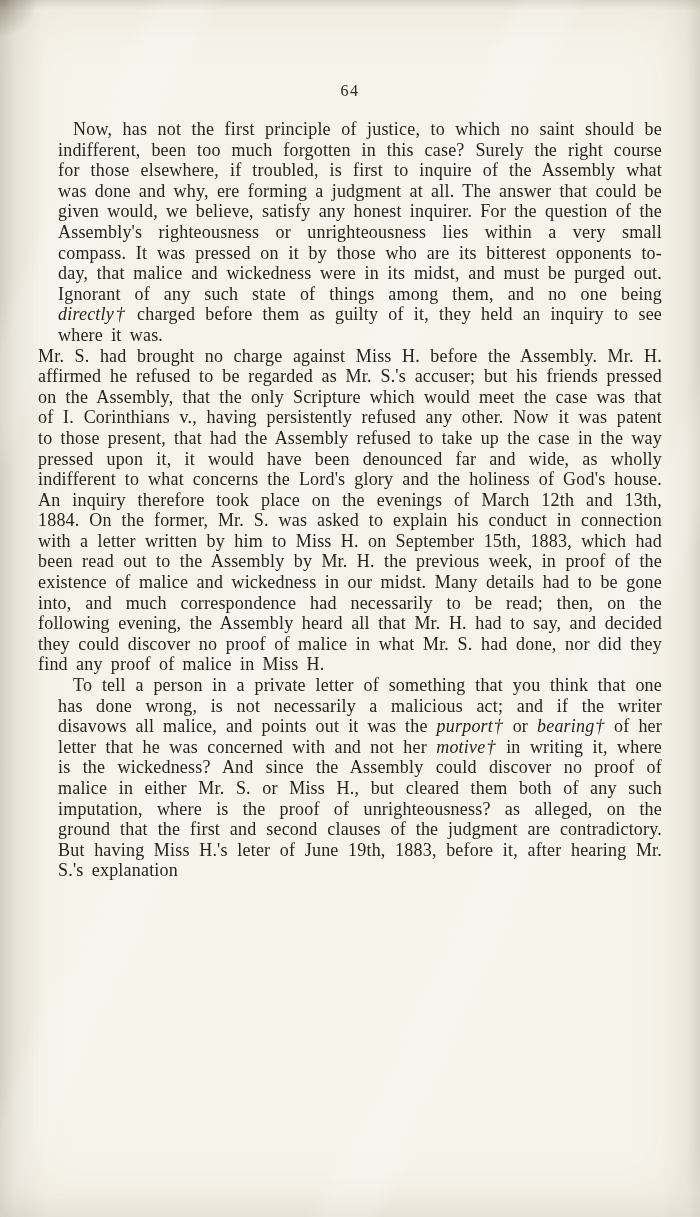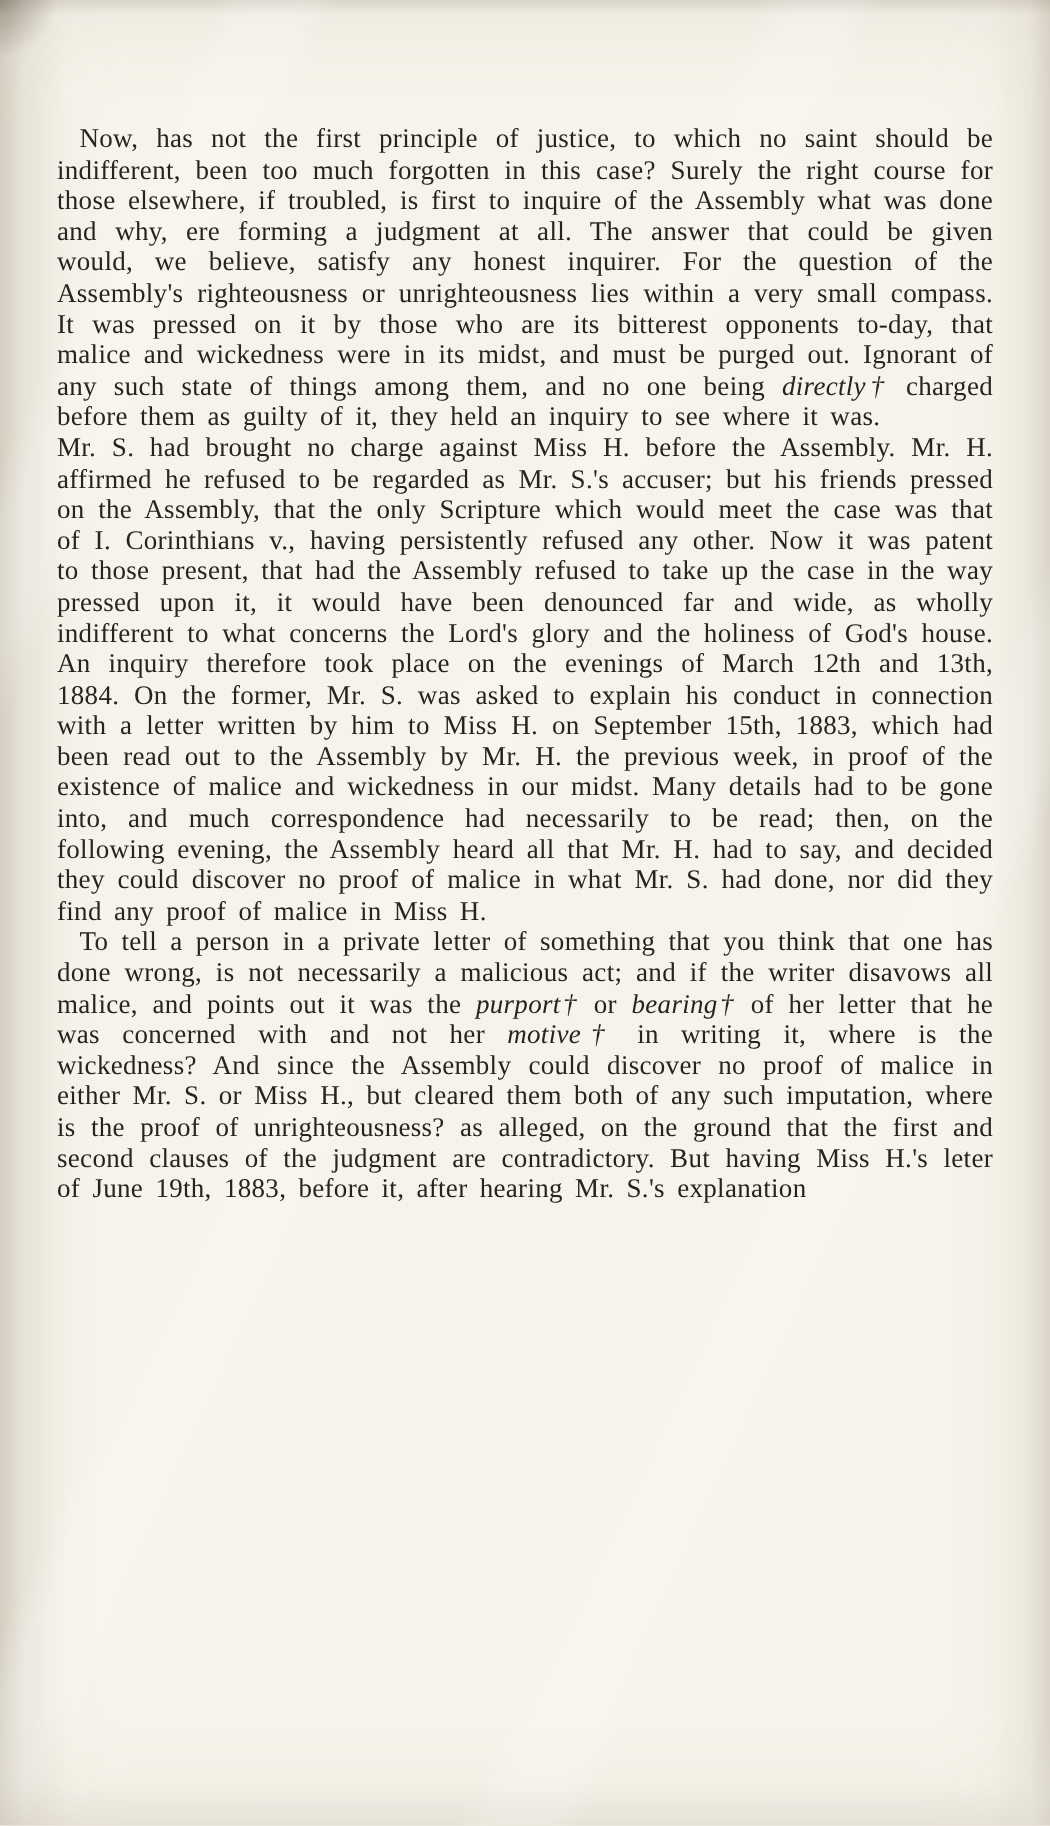--- a/index.html
+++ b/index.html
@@ -65,34 +65,36 @@
     text-align: justify;
     font-size: 18px;
     line-height: 20.6px;
     color: #27241f;
     word-spacing: 3.5px;
     letter-spacing: 0.2px;
     text-rendering: optimizeLegibility;
   }
   .body-text p.indent {
     text-indent: 15px;
+    margin-left: 20px;
   }
   .it {
     font-style: italic;
   }
 </style>
 </head>
 <body>
 
 <div class="scan-page">
   <div class="scan-watermark"></div>
   <div class="corner-shade"></div>
 
   <div class="content">
 
+    <div class="page-number">64</div>
 
     <div class="body-text">
 
 
       <p class="indent"><span>Now, has not the first principle of justice, to which no saint should be indifferent, been too much forgotten in this case?  Surely the right course for those elsewhere, if troubled, is first to inquire of the Assembly what was done and why, ere forming a judgment at all.  The answer that could be given would, we believe, satisfy any honest inquirer.  For the question of the Assembly's righteousness or unrighteousness lies within a very small compass.  It was pressed on it by those who are its bitterest opponents to-day, that malice and wickedness were in its midst, and must be purged out.  Ignorant of any such state of things among them, and no one being </span><span class="it">directly†</span><span> charged before them as guilty of it, they held an inquiry to see where it was.</span></p>
 
       <p><span>Mr. S. had brought no charge against Miss H. before the Assembly.  Mr. H. affirmed he refused to be regarded as Mr. S.'s accuser; but his friends pressed on the Assembly, that the only Scripture which would meet the case was that of I. Corinthians v., having persistently refused any other.  Now it was patent to those present, that had the Assembly refused to take up the case in the way pressed upon it, it would have been denounced far and wide, as wholly indifferent to what concerns the Lord's glory and the holiness of God's house.  An inquiry therefore took place on the evenings of March 12th and 13th, 1884.  On the former, Mr. S. was asked to explain his conduct in connection with a letter written by him to Miss H. on September 15th, 1883, which had been read out to the Assembly by Mr. H. the previous week, in proof of the existence of malice and wickedness in our midst.  Many details had to be gone into, and much correspondence had necessarily to be read; then, on the following evening, the Assembly heard all that Mr. H. had to say, and decided they could discover no proof of malice in what Mr. S. had done, nor did they find any proof of malice in Miss H.</span></p>
 
       <p class="indent"><span>To tell a person in a private letter of something that you think that one has done wrong, is not necessarily a malicious act; and if the writer disavows all malice, and points out it was the </span><span class="it">purport†</span><span> or </span><span class="it">bearing†</span><span> of her letter that he was concerned with and not her </span><span class="it">motive†</span><span> in writing it, where is the wickedness?  And since the Assembly could discover no proof of malice in either Mr. S. or Miss H., but cleared them both of any such imputation, where is the proof of unrighteousness? as alleged, on the ground that the first and second clauses of the judgment are contradictory.  But having Miss H.'s leter of June 19th, 1883, before it, after hearing Mr. S.'s explanation</span></p>
 

